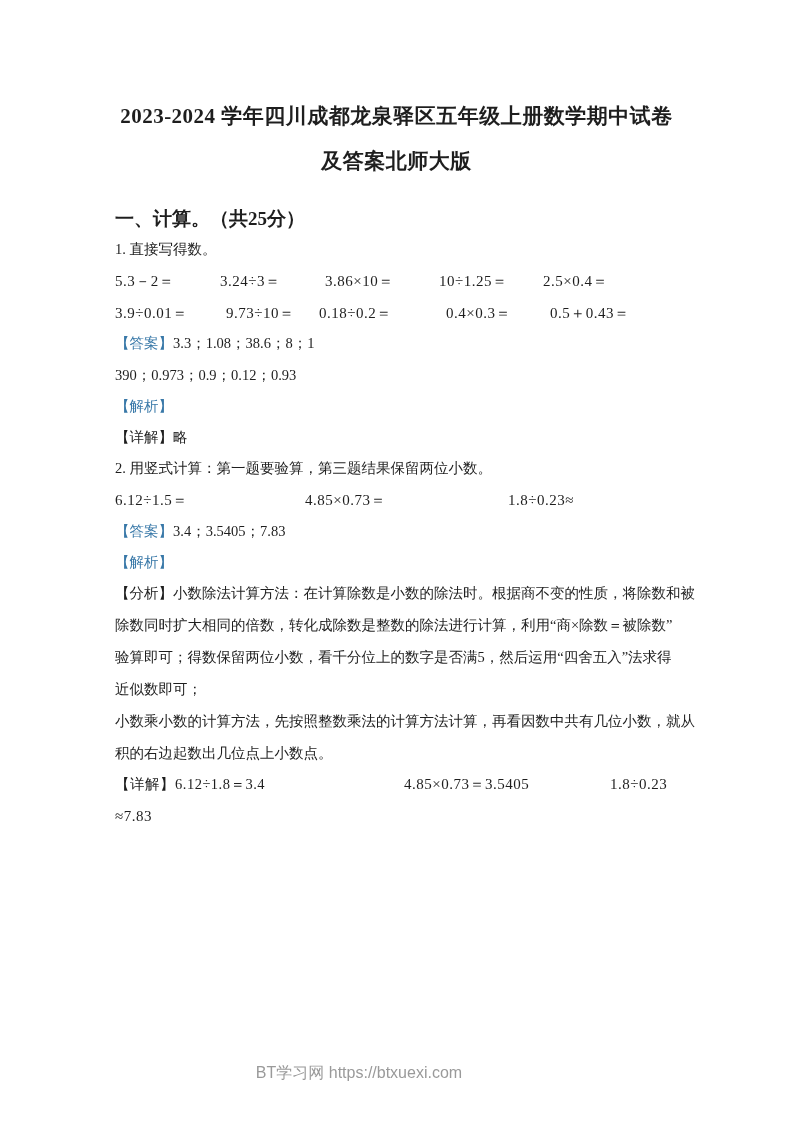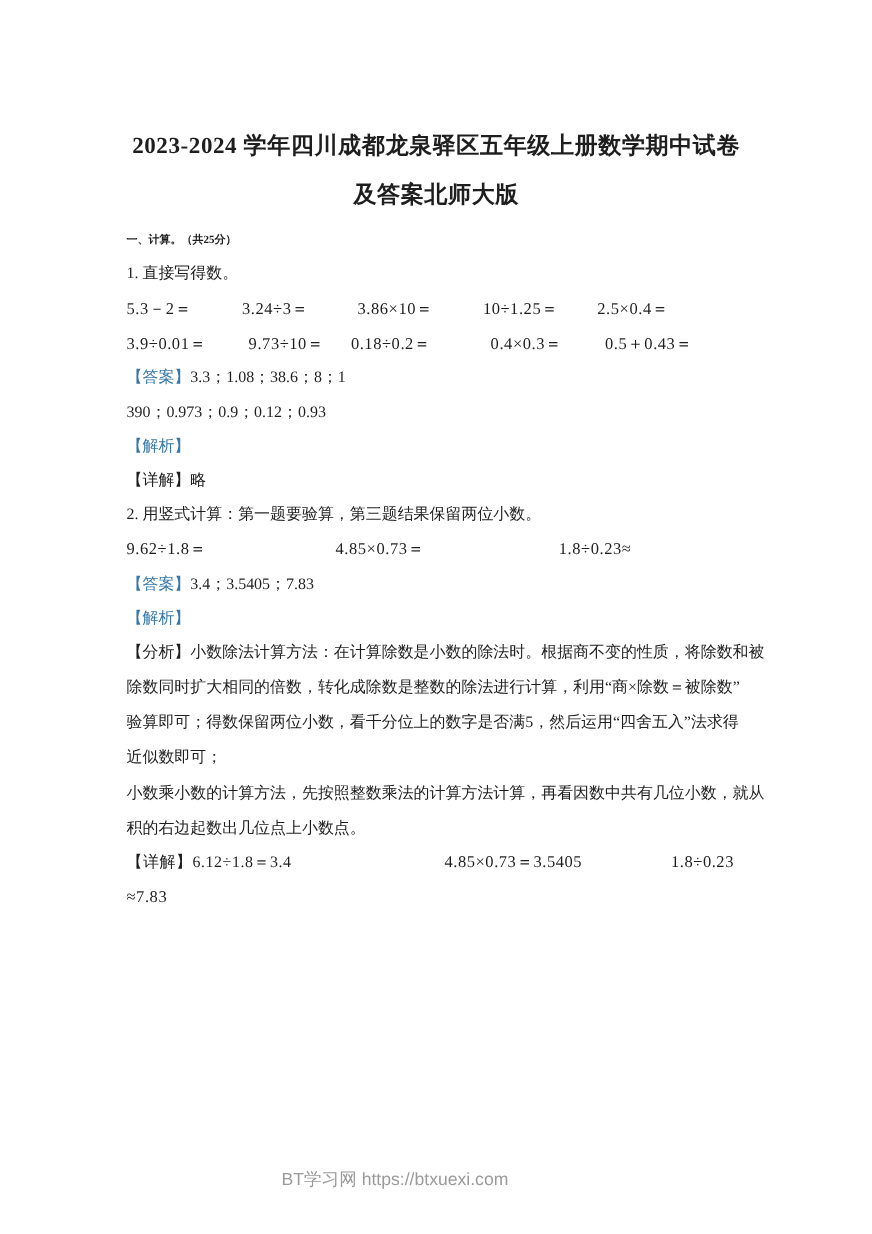--- a/index.html
+++ b/index.html
@@ -22,25 +22,24 @@
     white-space: nowrap;
   }
   .title-line {
     left: 0;
     width: 793px;
     text-align: center;
     font-weight: bold;
     font-size: 21px;
     line-height: 30px;
     letter-spacing: 0.5px;
-    margin-top: 16px;
   }
   .section-heading {
     font-weight: bold;
-    font-size: 10px;
+    font-size: 19px;
   }
   .marker { color: #3878a8; }
   .eqrow { height: 21px; }
   .eqrow .eq {
     position: absolute;
     top: 0;
     font-size: 15px;
     letter-spacing: 0.5px;
   }
   .eq-inline { font-size: 15px; letter-spacing: 0.5px; }
@@ -92,21 +91,21 @@
 
   <div class="line" style="top:396px">
     <span class="marker">【解析】</span>
   </div>
 
   <div class="line" style="top:427px">【详解】略</div>
 
   <div class="line" style="top:458px">2. 用竖式计算：第一题要验算，第三题结果保留两位小数。</div>
 
   <div class="line eqrow" style="top:490px">
-    <span class="eq" style="left:0px">9.62÷1.8＝</span>
+    <span class="eq" style="left:0px">6.12÷1.5＝</span>
     <span class="eq" style="left:190px">4.85×0.73＝</span>
     <span class="eq" style="left:393px">1.8÷0.23≈</span>
   </div>
 
   <div class="line" style="top:521px">
     <span class="marker">【答案】</span><span>3.4；3.5405；7.83</span>
   </div>
 
   <div class="line" style="top:552px">
     <span class="marker">【解析】</span>

